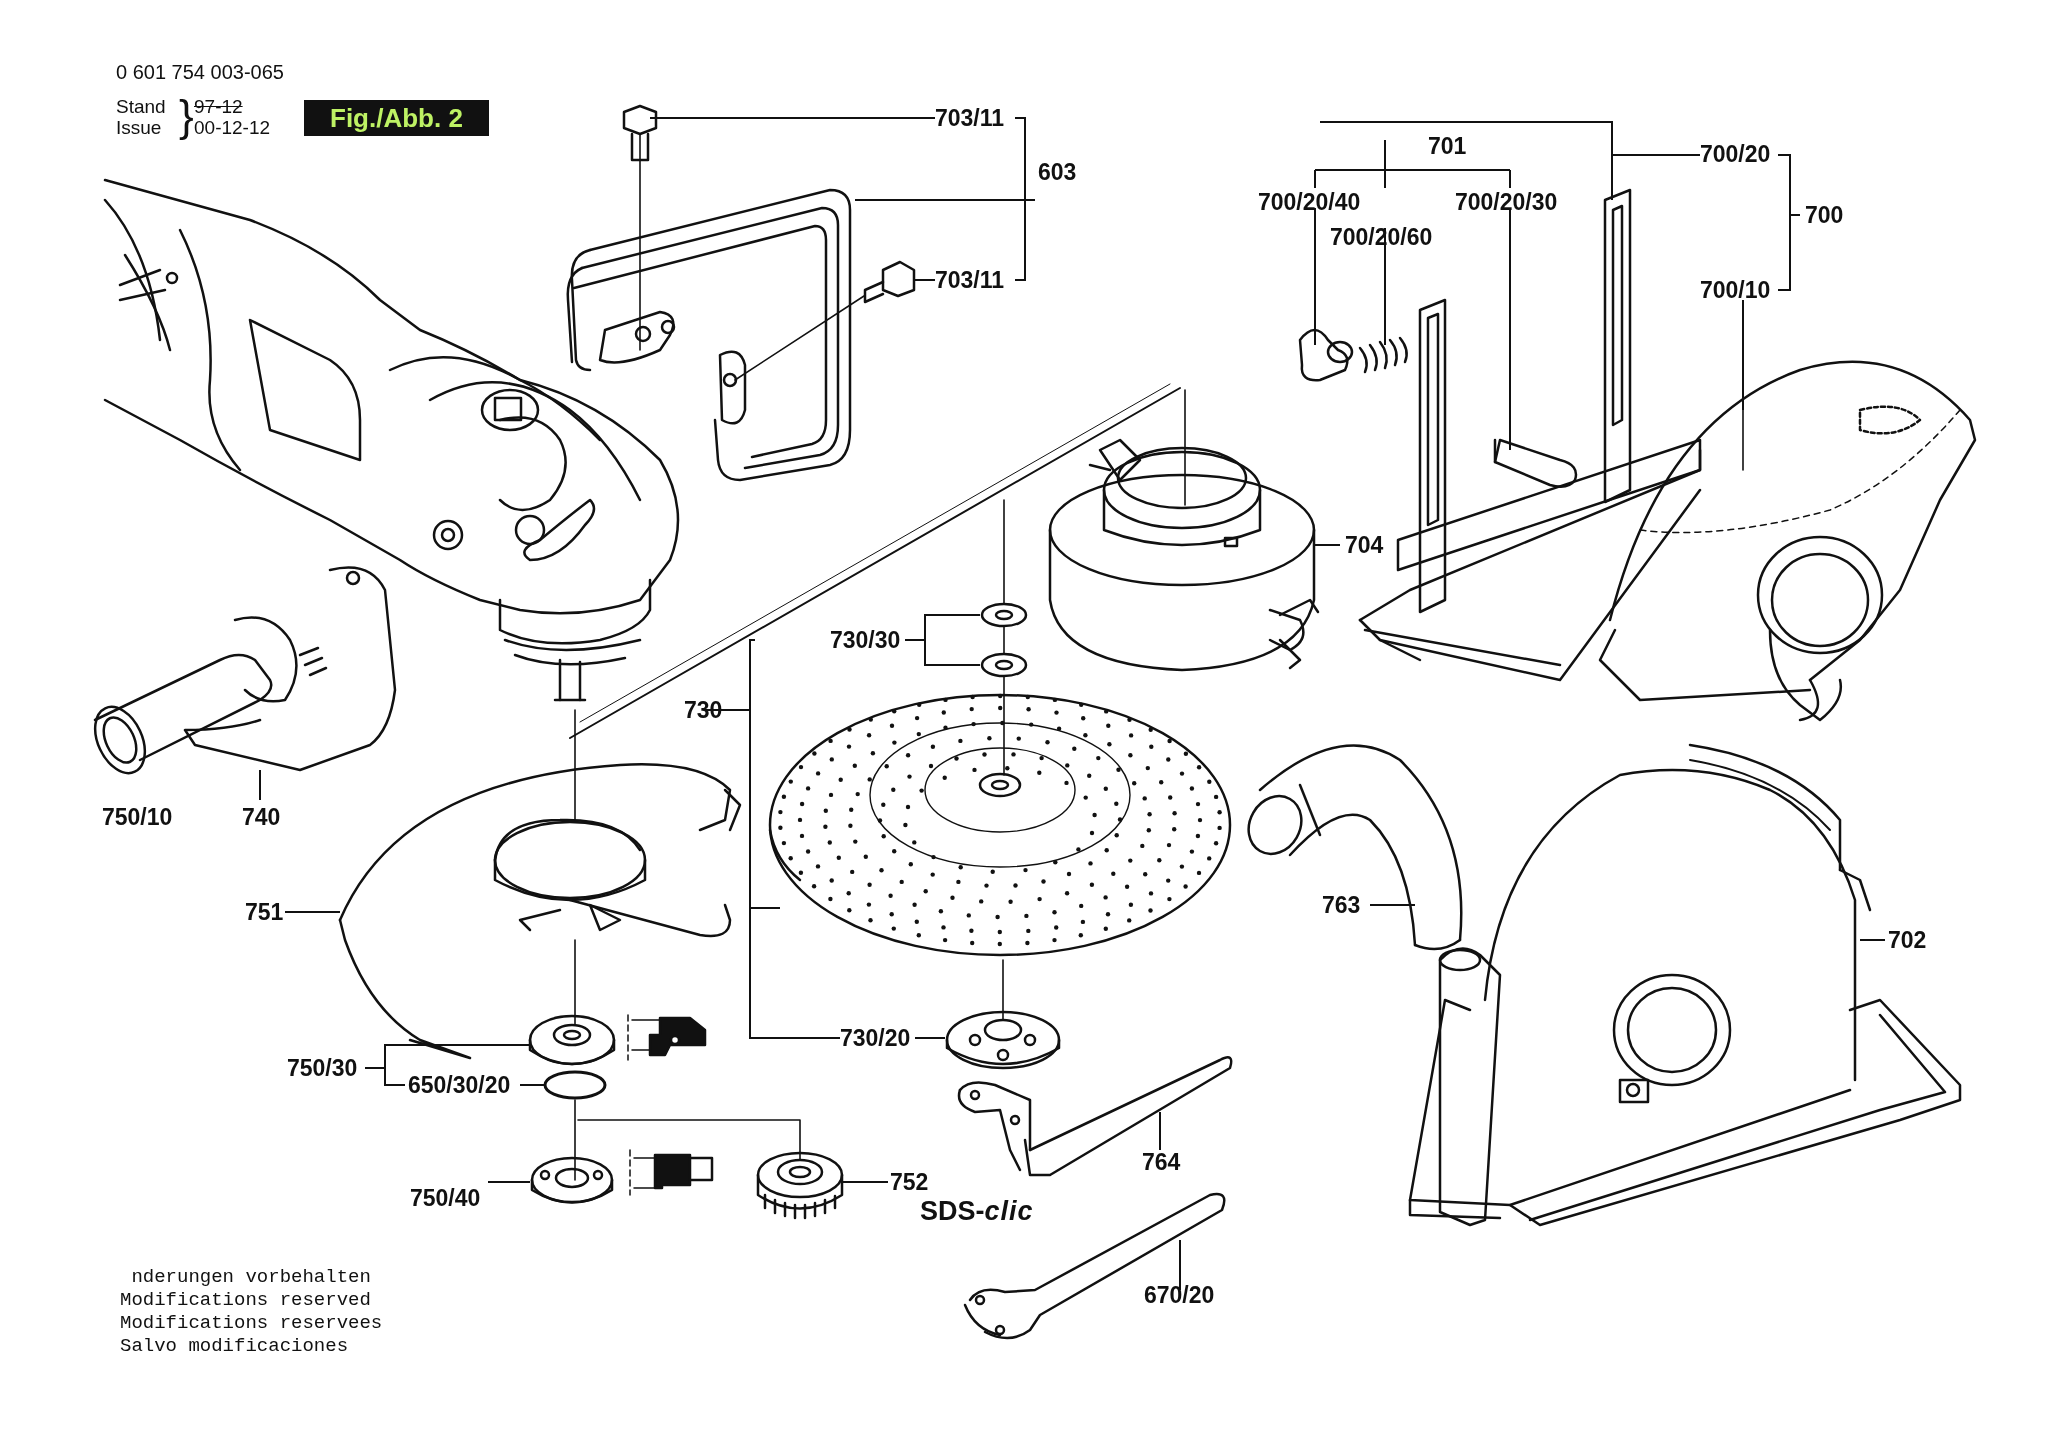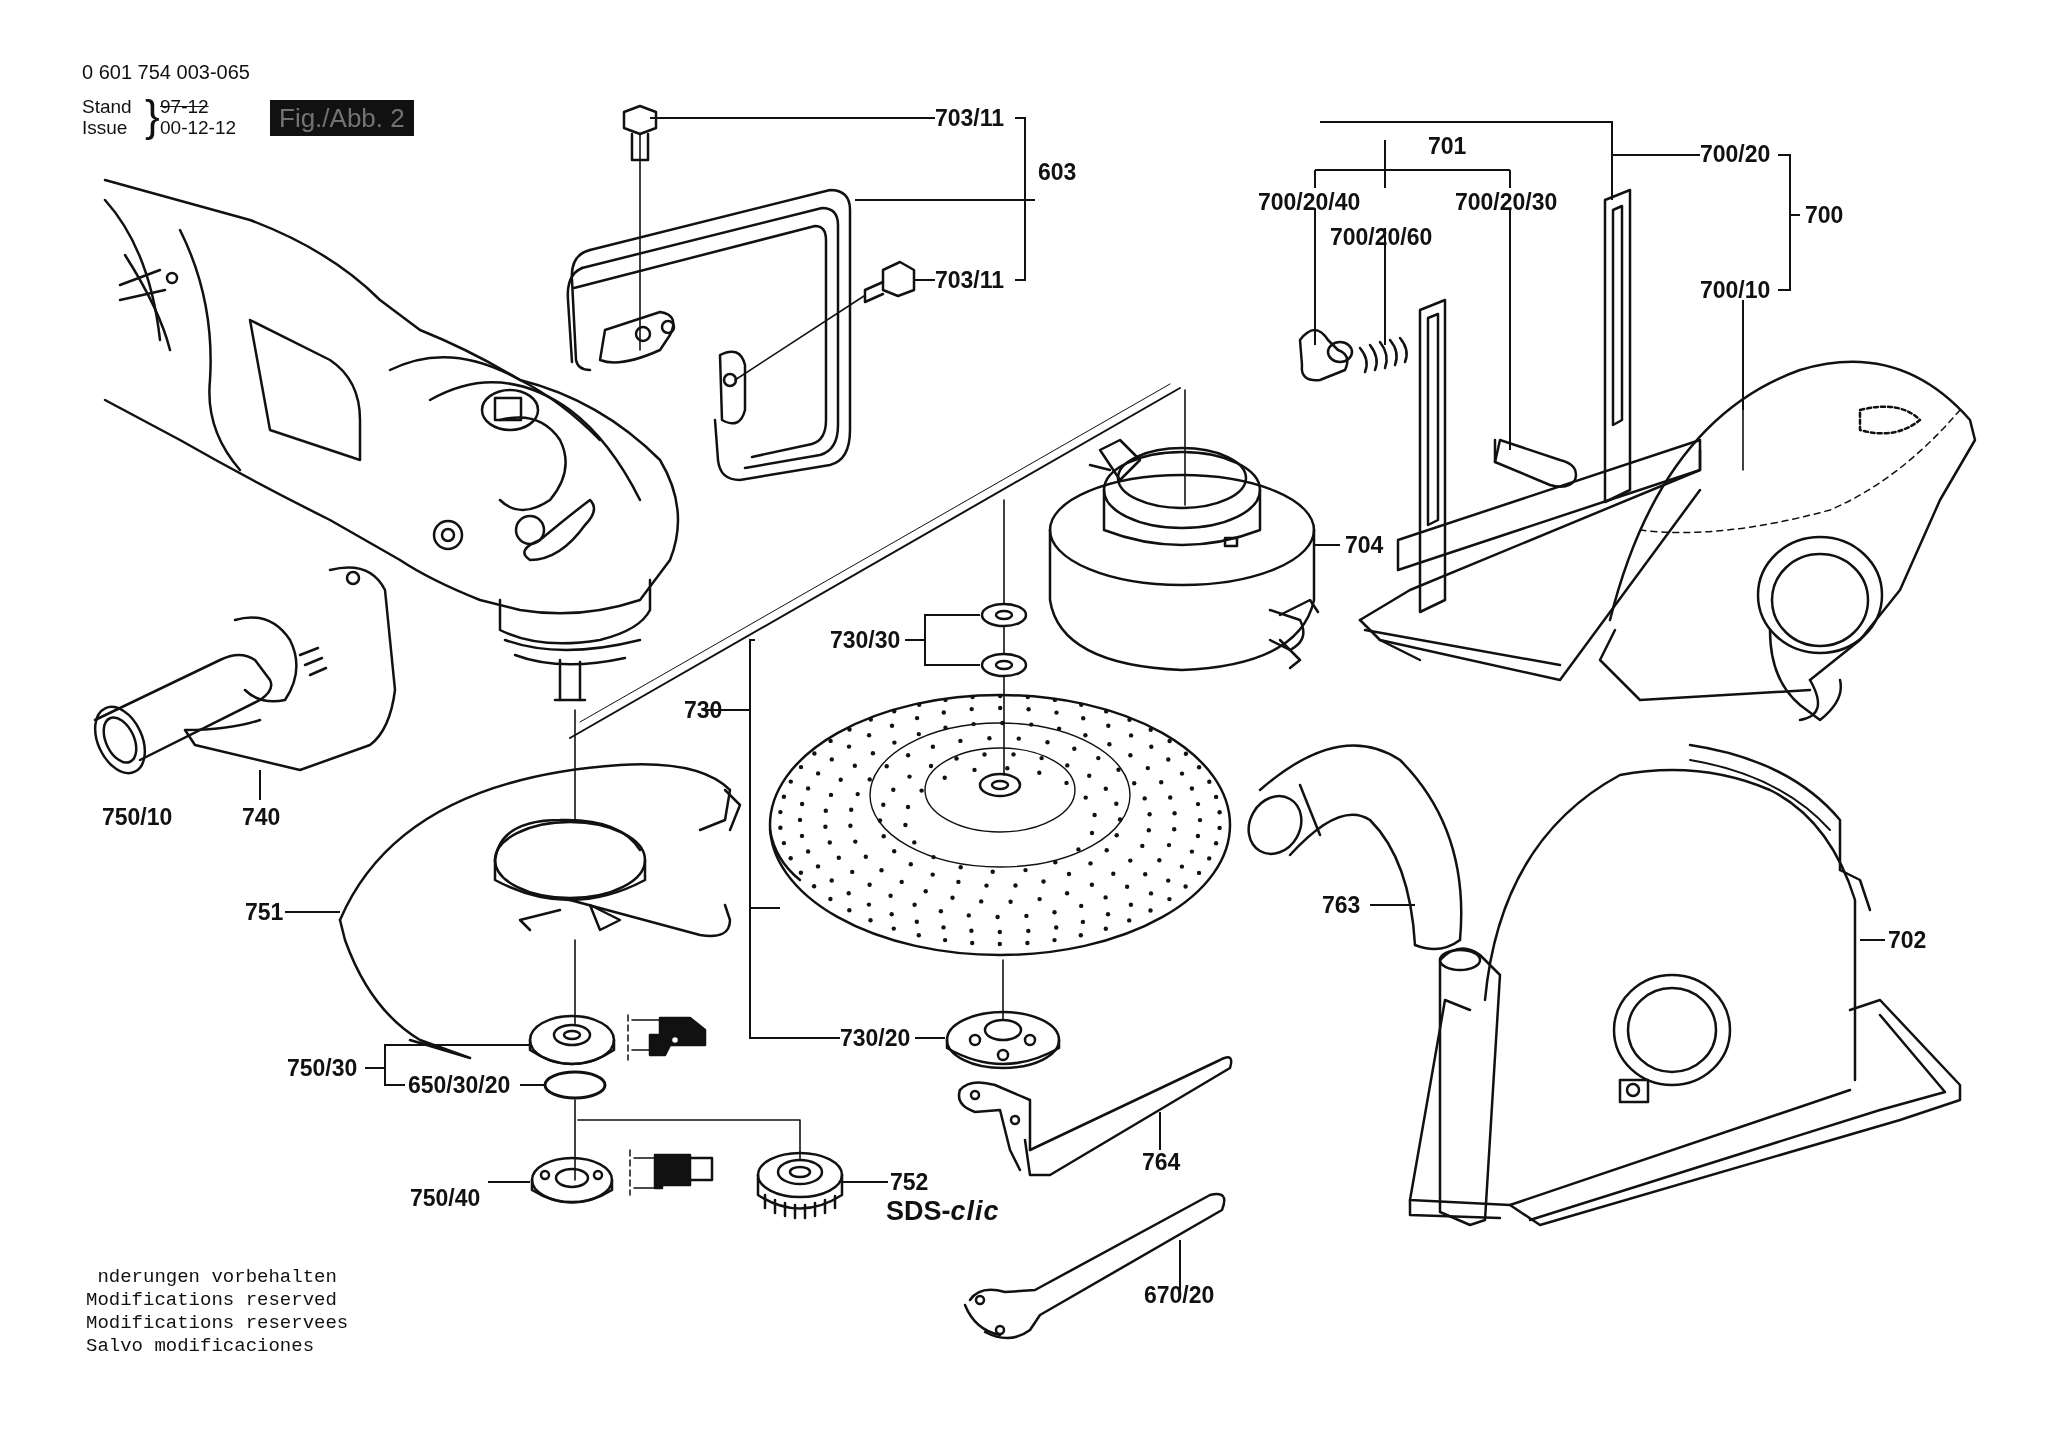--- a/index.html
+++ b/index.html
@@ -1,19 +1,19 @@
 <!DOCTYPE html>
 <html><head>
 <meta charset="utf-8">
 <style>
   html,body{margin:0;padding:0;background:#fff;}
   body{width:2046px;height:1436px;position:relative;overflow:hidden;font-family:"Liberation Sans",sans-serif;color:#111;}
-  .abs{position:absolute;}
+  .abs{position:absolute;margin-left:34px;}
   .hdr{font-size:19px;line-height:20px;}
-  .figbox{background:#111;color:#737373;font-weight:normal;font-size:26px;padding:2px 9px;line-height:32px;}
+  .figbox{background:#111;color:#bef264;font-weight:bold;font-size:26px;padding:2px 26px;line-height:32px;}
   .lbl{position:absolute;font-weight:bold;font-size:23px;line-height:24px;white-space:nowrap;color:#111;}
   .disc{font-size:19px;line-height:23px;font-family:Liberation Mono, monospace;}
   svg#drawing{position:absolute;left:0;top:0;}
   .sds{font-weight:bold;font-size:27px;}
   .sds i{font-style:italic;letter-spacing:1px;}
 </style>
 </head>
 <body>
 
 <svg id="drawing" width="2046" height="1436" viewBox="0 0 2046 1436">

